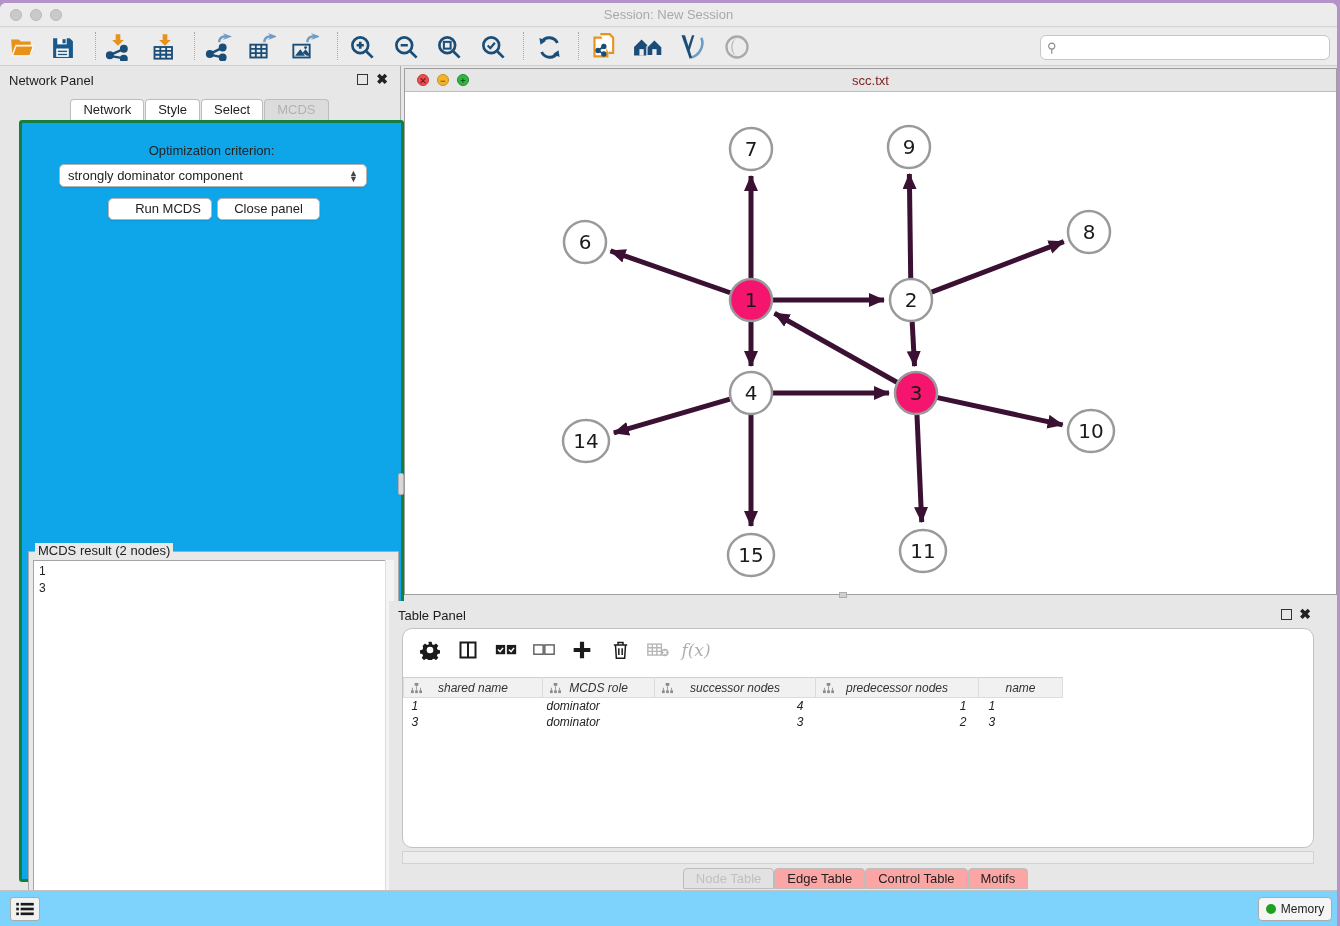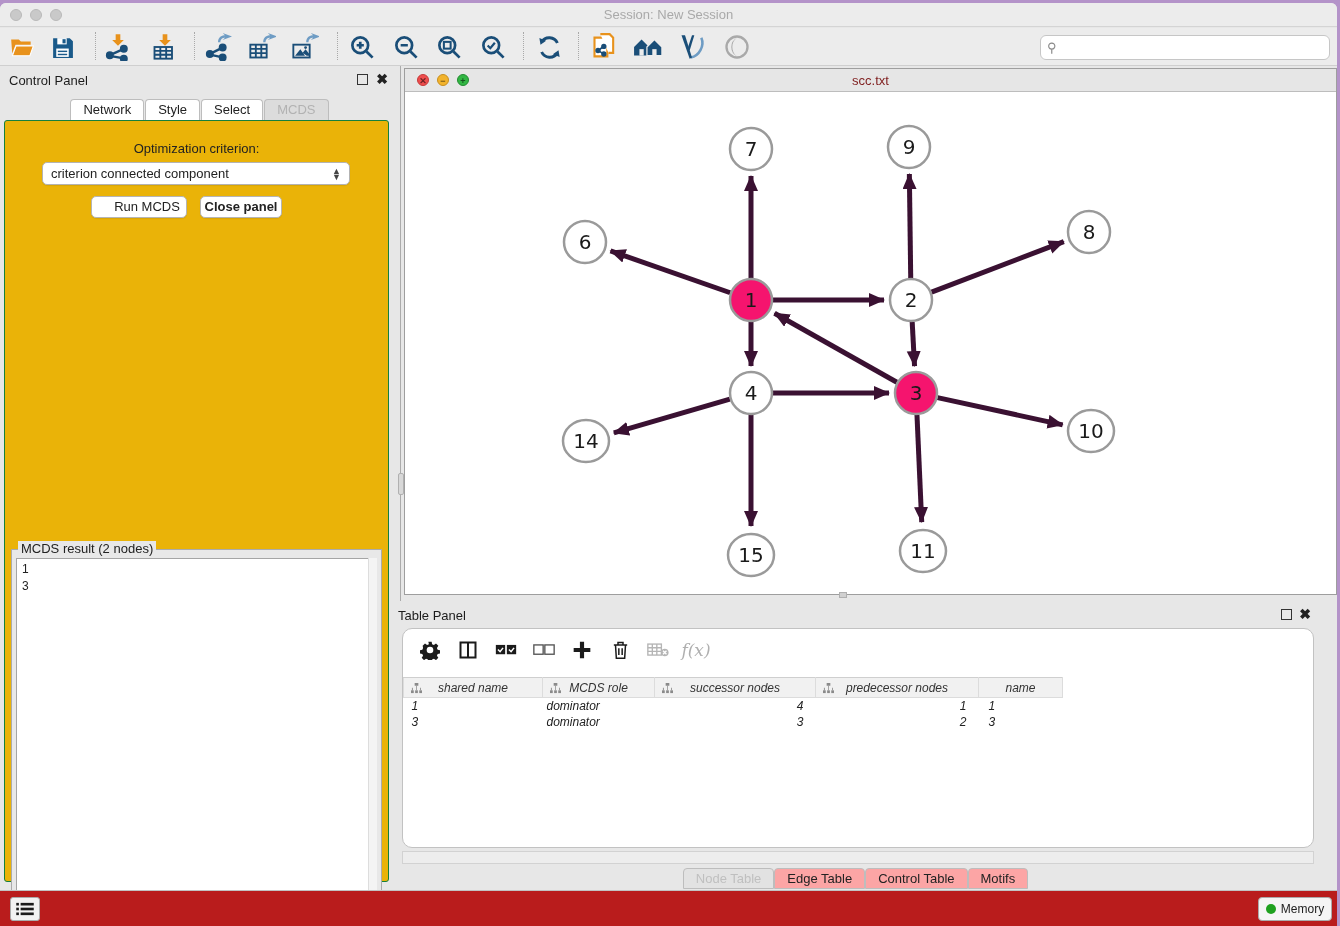--- a/index.html
+++ b/index.html
@@ -26,32 +26,32 @@
   .control-panel { position:absolute; left:0; top:63px; width:401px; height:827px; background:#E7E7E7; border-right:1px solid #ABABAB; }
   .panel-head { position:absolute; left:0; top:0; width:100%; height:26px; }
   .panel-title { position:absolute; left:9px; top:7px; font-size:13px; color:#1c1c1c; }
   .float-ic { position:absolute; top:8px; width:11px; height:11px; border:1.5px solid #333; cursor:pointer; }
   .close-ic { position:absolute; top:6px; font-size:14px; font-weight:bold; color:#222; cursor:pointer; line-height:14px; }
   .cp-float{ right:32px; } .cp-close{ right:12px; }
   .cp-tabs { position:absolute; left:0; top:33px; width:100%; height:21px; text-align:center; }
   .tab { display:inline-block; height:21px; padding:2px 12px 0; background:#FFF; border:1px solid #BDBDBD;
          border-bottom:none; border-radius:4px 4px 0 0; font-size:13px; margin-right:1px; cursor:pointer; }
   .tab.disabled-active { background:#DCDCDC; color:#B2B2B2; }
-  .cp-body { position:absolute; left:4px; top:54px; width:385px; height:762px; background:#eab308;
-             border:1px solid #15803d; border-radius:3px; }
+  .cp-body { position:absolute; left:19px; top:54px; width:385px; height:762px; background:#0ea5e9;
+             border:3px solid #15803d; border-radius:3px; }
   .opt-label { position:absolute; left:0; width:100%; top:20px; text-align:center; font-size:13px; }
   .dropdown { position:absolute; left:37px; top:41px; width:308px; height:23px; background:#FFF;
               border:1px solid #B3B3B3; border-radius:5px; display:flex; align-items:center; padding:0 8px; cursor:pointer;
               box-shadow:0 1px 1px rgba(0,0,0,0.08); }
   .dropdown .dd-label { flex:1; font-size:13px; }
   .dd-arrows { display:flex; flex-direction:column; line-height:6px; font-size:9px; color:#444; }
   .btn { position:absolute; height:22px; background:#FFF; border:1px solid #B5B5B5; border-radius:5px;
          font-size:13px; text-align:center; line-height:20px; cursor:pointer; box-shadow:0 1px 1px rgba(0,0,0,0.08); }
-  .run-btn { left:86px; top:75px; width:96px;padding-left:16px; }
-  .closep-btn { left:195px; top:75px; width:82px;font-weight:bold; }
+  .run-btn { left:86px; top:75px; width:104px;padding-left:16px; }
+  .closep-btn { left:195px; top:75px; width:103px; }
   .result-fieldset { position:absolute; left:6px; top:428px; width:371px; height:381px;
                      border:1px solid #ABABAB; background:#E8E8E8; }
   .result-legend { position:absolute; left:6px; top:-9px; background:#E8E8E8; padding:0 3px; font-size:13px; }
   .result-area { position:absolute; left:4px; top:8px; right:4px; bottom:4px; background:#FFF;
                  border:1px solid #A5A5A5; font-size:12px; line-height:17px; padding:2px 0 0 5px;
                  white-space:pre-line; overflow:hidden; }
   .result-scroll { position:absolute; right:0px; top:0px; bottom:0px; width:9px; background:#F4F4F4; border-left:1px solid #DDD; }
   
   .vsplit-grip { position:absolute; left:398px; top:470px; width:6px; height:22px; background:#D8D8D8;
                  border:1px solid #B0B0B0; border-radius:2px; cursor:col-resize; }
@@ -83,21 +83,21 @@
   td { height:16px; padding:0 4px; }
   .col0{width:139px;} .col1{width:112px;} .col2{width:161px;} .col3{width:163px;} .col4{width:84px;}
   .al{text-align:left;} .ar{text-align:right; padding-right:12px;}
   td.c0{padding-left:8px;} td.c4{padding-left:10px;}
   .tp-scrollstrip { position:absolute; left:13px; top:250px; width:912px; height:13px; background:#EDEDED; border:1px solid #D2D2D2; }
   .tp-tabs { position:absolute; left:0; width:100%; top:267px; text-align:center; }
   .tp-tab { display:inline-block; height:21px; padding:2px 12px 0; background:#fca5a5; border:1px solid #BDBDBD;
             border-radius:4px 4px 0 0; font-size:13px; cursor:pointer; }
   .tp-tab.disabled-active { background:#E2E2E2; color:#BFBFBF; }
   
-  .statusbar { position:absolute; left:0; bottom:0; width:100%; height:36px; background:#b91c1c; border-top:1px solid #C2C2C2; }
+  .statusbar { position:absolute; left:0; bottom:0; width:100%; height:36px; background:#7dd3fc; border-top:1px solid #C2C2C2; }
   .list-btn { position:absolute; left:10px; top:6px; width:30px; height:24px; background:#F2F2F2; border:1px solid #ABABAB;
               border-radius:3px; display:flex; align-items:center; justify-content:center; cursor:pointer; }
   .memory-btn { position:absolute; right:5px; top:6px; width:74px; height:24px; background:#F5F5F5; border:1px solid #ABABAB;
                 border-radius:4px; display:flex; align-items:center; justify-content:center; gap:5px; font-size:12px; cursor:pointer; }
   .mem-dot { width:10px; height:10px; border-radius:50%; background:#1FA11F; }
   svg { display:block; }
 </style>
 </head>
 <body>
 
@@ -264,31 +264,31 @@
         </svg>
     </div>
     <div class="searchbox">
       <span class="mag">⚲</span>
       <input placeholder="" style="">
     </div>
   </div>
 
   <div class="control-panel">
     <div class="panel-head">
-      <span class="panel-title">Control Panel</span>
+      <span class="panel-title">Network Panel</span>
       <span class="float-ic cp-float"></span>
       <span class="close-ic cp-close">✖</span>
     </div>
     <div class="cp-tabs">
       <span class="tab">Network</span><span class="tab">Style</span><span class="tab">Select</span><span class="tab disabled-active">MCDS</span>
     </div>
     <div class="cp-body">
       <div class="opt-label">Optimization criterion:</div>
       <div class="dropdown">
-        <span class="dd-label">criterion connected component</span>
+        <span class="dd-label">strongly dominator component</span>
         <span class="dd-arrows">▲<br>▼</span>
       </div>
       <div class="btn run-btn">Run MCDS</div>
       <div class="btn closep-btn">Close panel</div>
       <div class="result-fieldset">
         <span class="result-legend">MCDS result (2 nodes)</span>
         <div class="result-area">1
 3</div>
         <div class="result-scroll" style="right:4px; top:8px; bottom:4px;"></div>
       </div>

